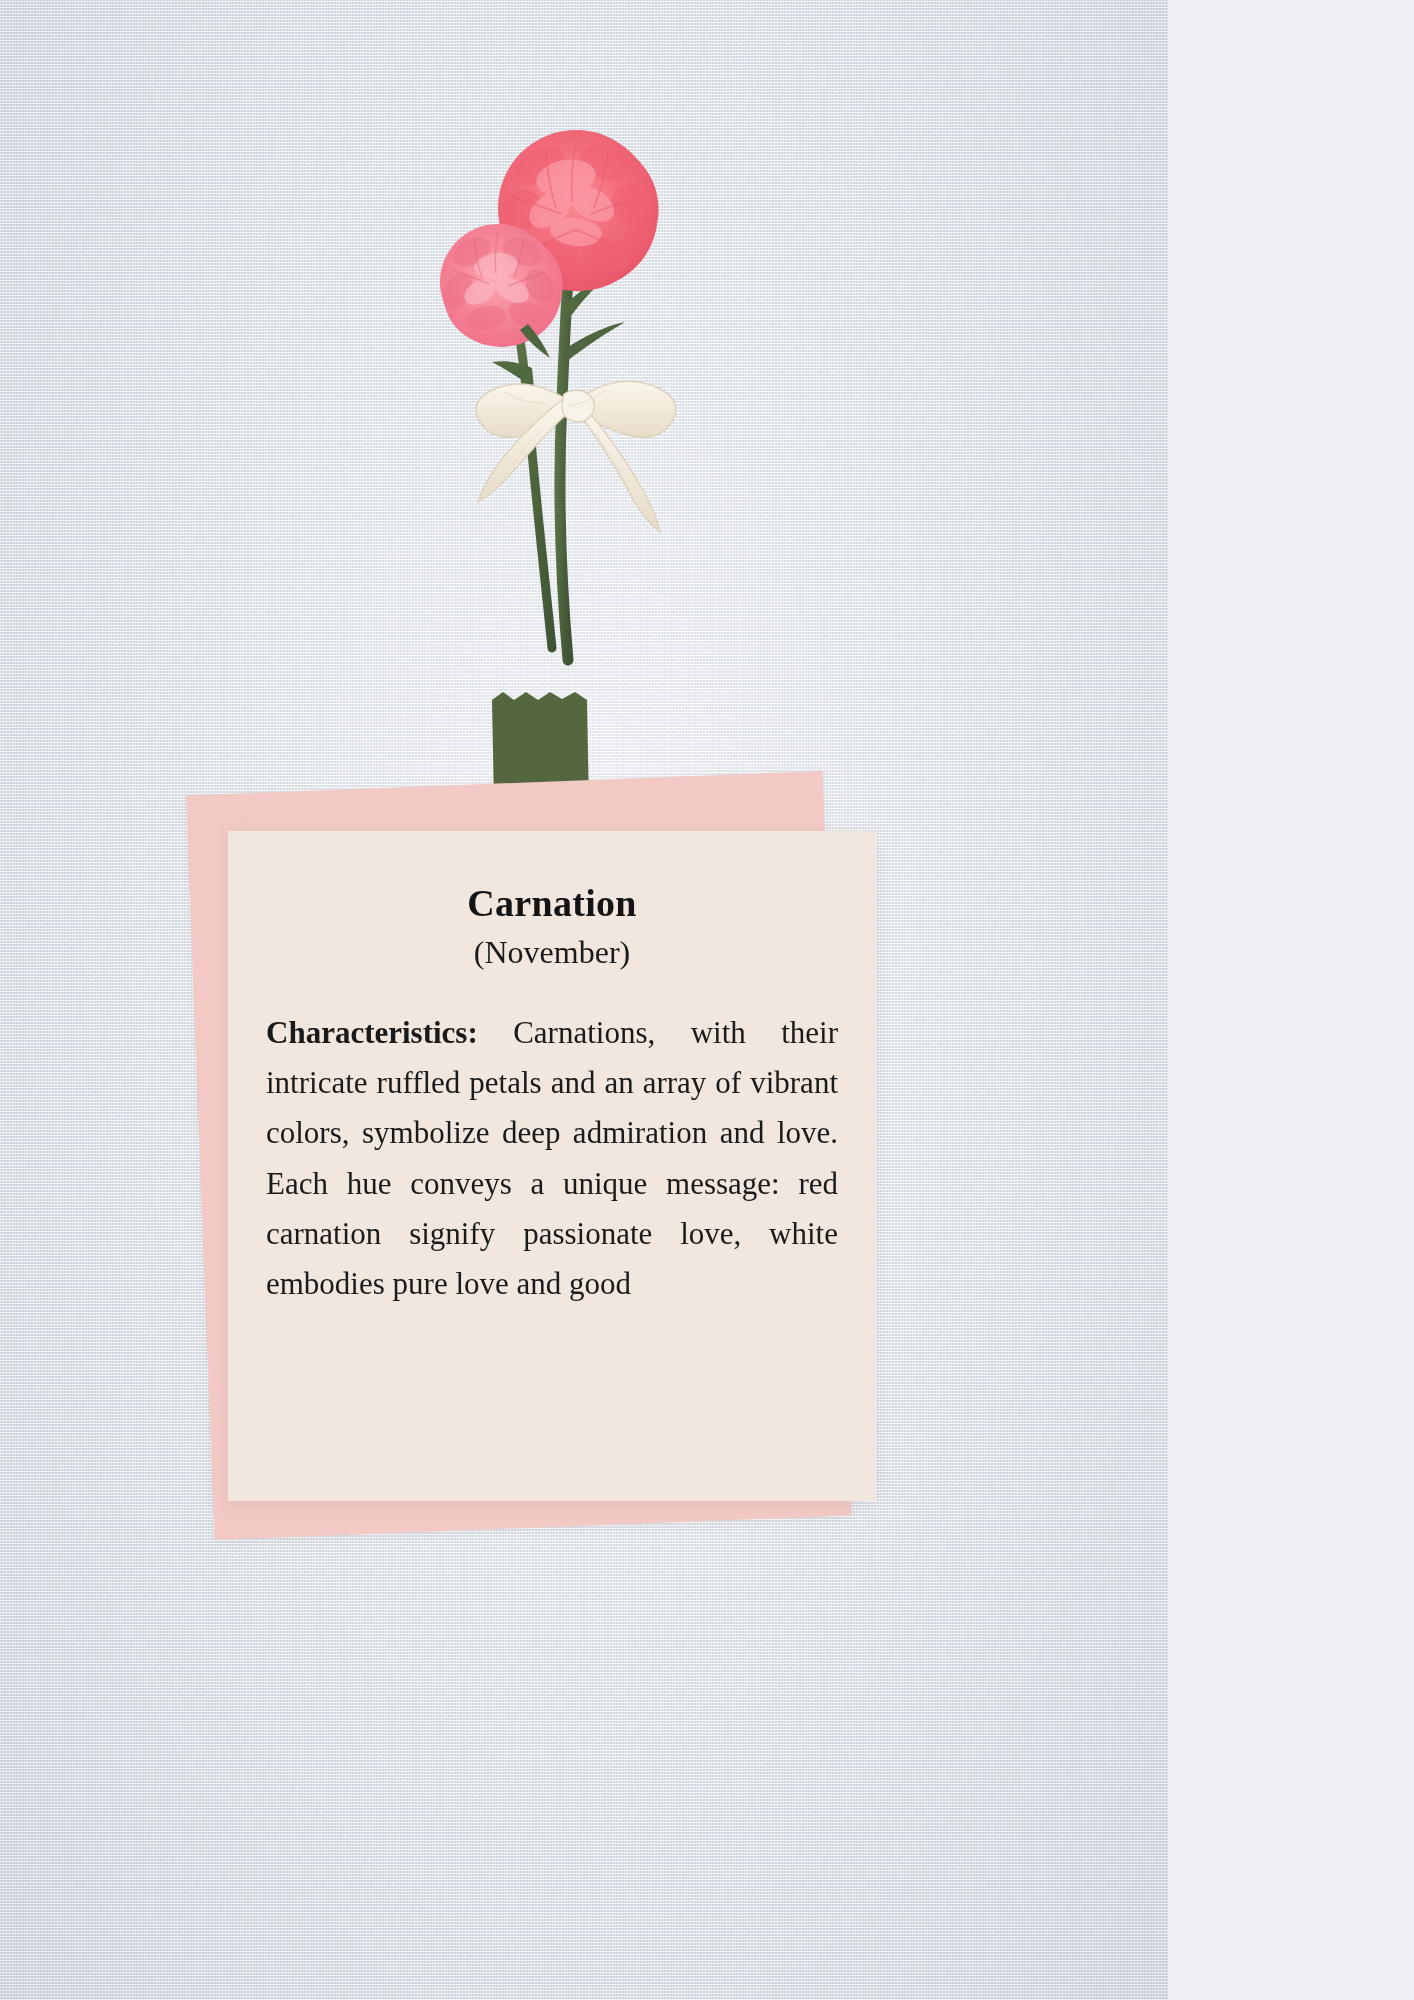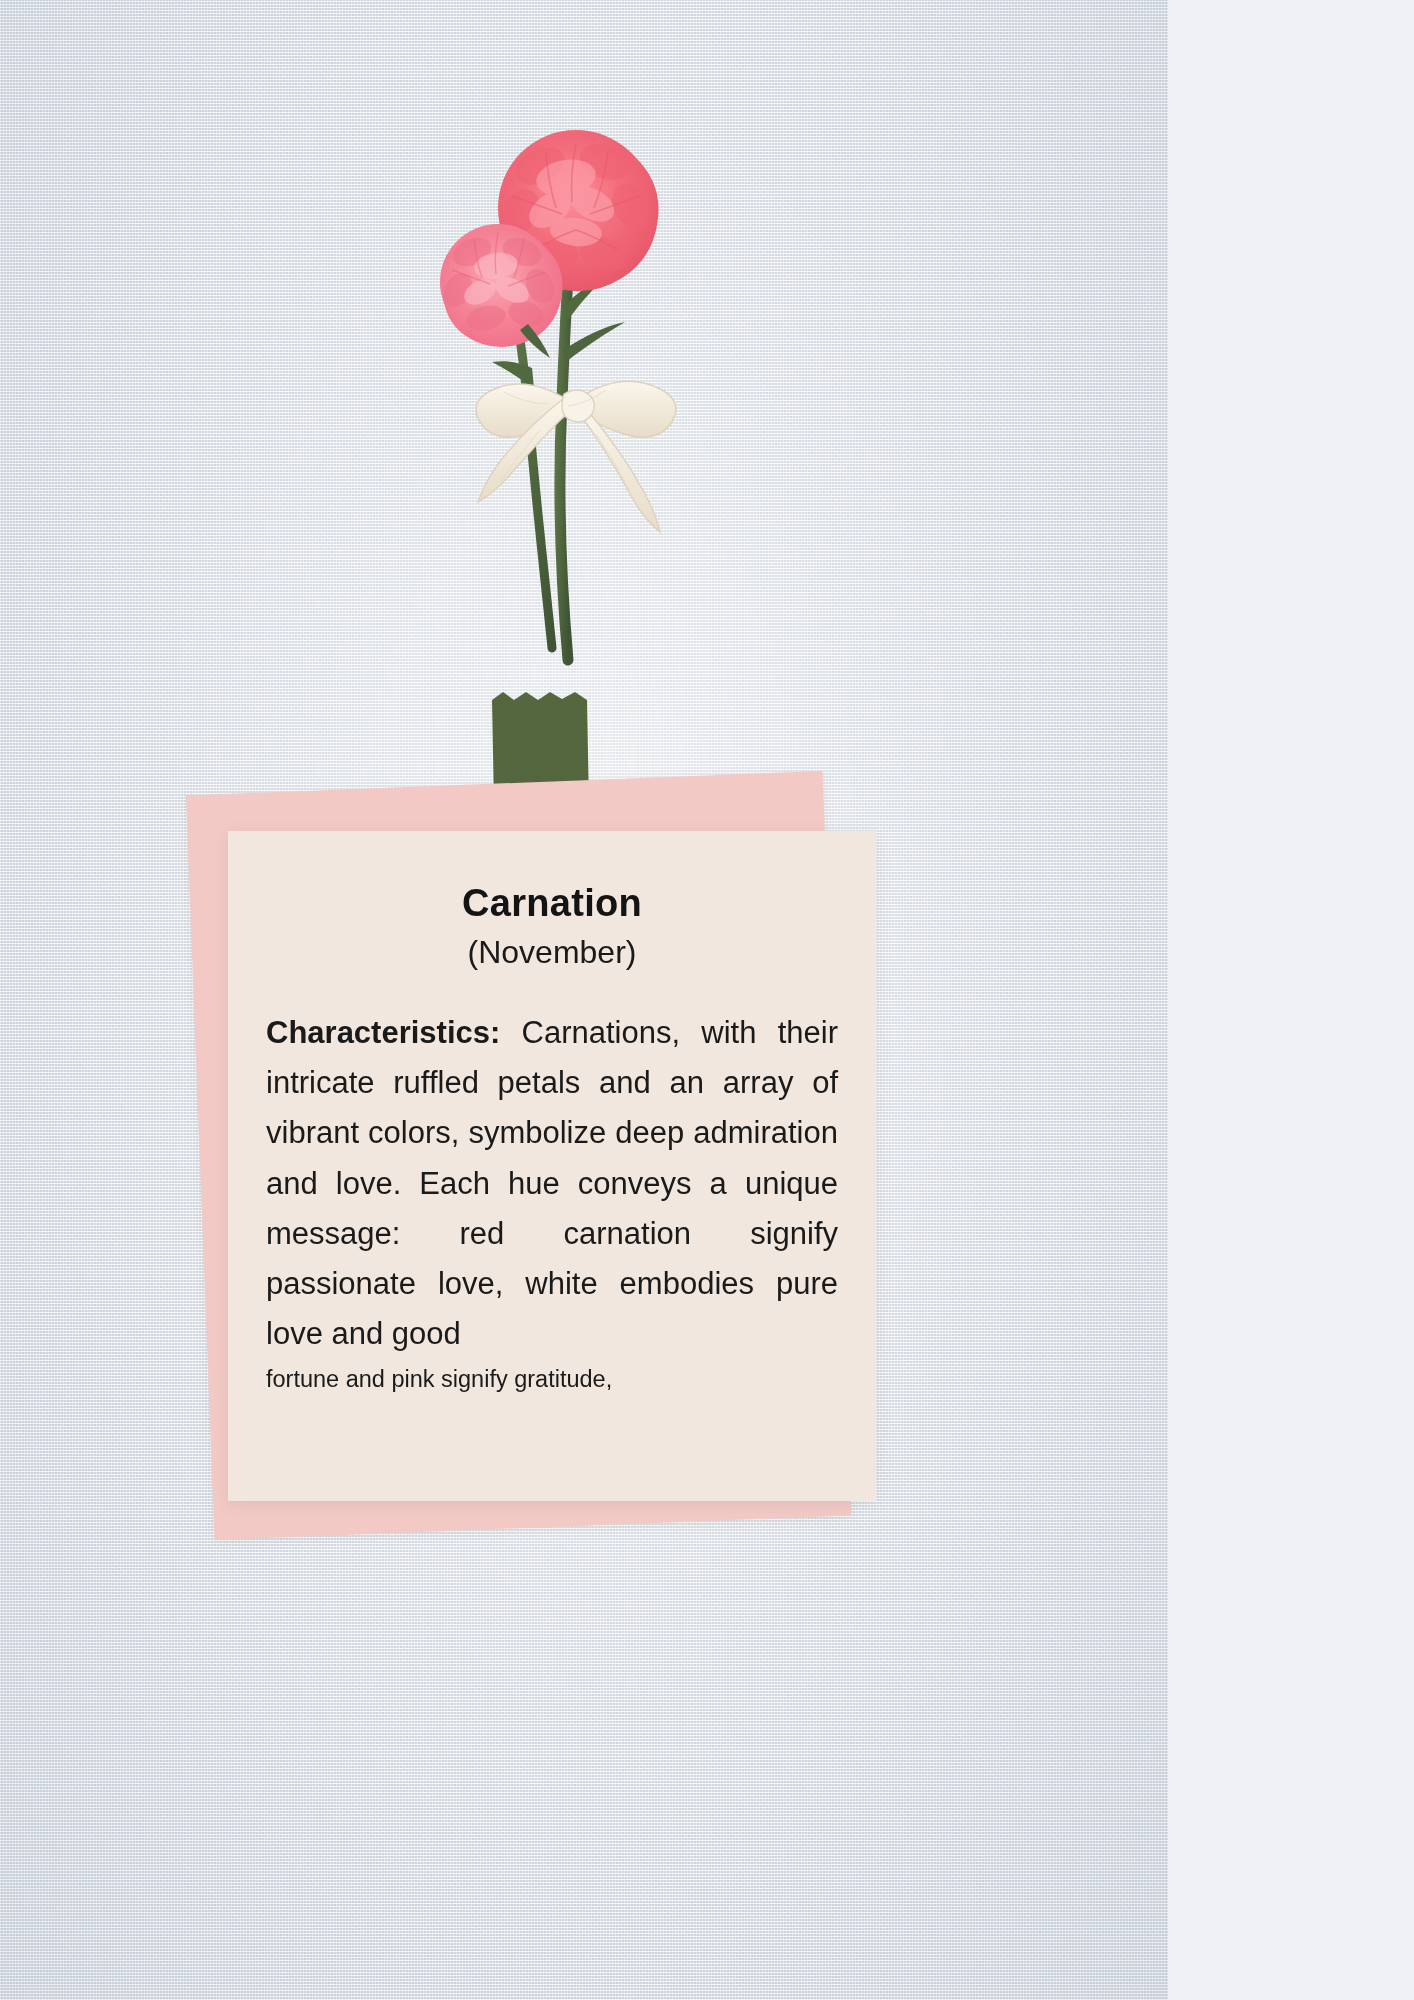--- a/index.html
+++ b/index.html
@@ -24,20 +24,21 @@
       repeating-linear-gradient(0deg,
          rgba(255,255,255,0.75) 0px, rgba(255,255,255,0.75) 1px,
          rgba(190,198,210,0.40) 1px, rgba(190,198,210,0.40) 3px),
       repeating-linear-gradient(90deg,
          rgba(255,255,255,0.70) 0px, rgba(255,255,255,0.70) 1px,
          rgba(188,196,209,0.38) 1px, rgba(188,196,209,0.38) 3px),
       repeating-linear-gradient(45deg,
          rgba(255,255,255,0.25) 0px, rgba(255,255,255,0.25) 2px,
          rgba(200,208,219,0.18) 2px, rgba(200,208,219,0.18) 5px);
     overflow: hidden;
+    font-family: Liberation Serif, serif;
   }
   #vignette {
     position: absolute;
     inset: 0;
     background: radial-gradient(ellipse at 50% 45%,
        rgba(255,255,255,0.55) 0%,
        rgba(255,255,255,0.10) 55%,
        rgba(176,186,200,0.22) 100%);
     pointer-events: none;
   }
@@ -251,16 +252,15 @@
   </div>
 
   <div id="pink-card"></div>
 
   <div id="note-card">
     <h1 class="title">Carnation</h1>
     <div class="subtitle">(November)</div>
 
 
     <p class="char-block"><span class="lbl">Characteristics:</span><span> Carnations, with their intricate ruffled petals and an array of vibrant colors, symbolize deep admiration and love. Each hue conveys a unique message: red carnation signify passionate love, white embodies pure love and good</span></p>
-    <p class="char-block-2 nojustify">fortune and pink signify gratitude,</p>
   </div>
 
 </div>
 
 </body></html>

